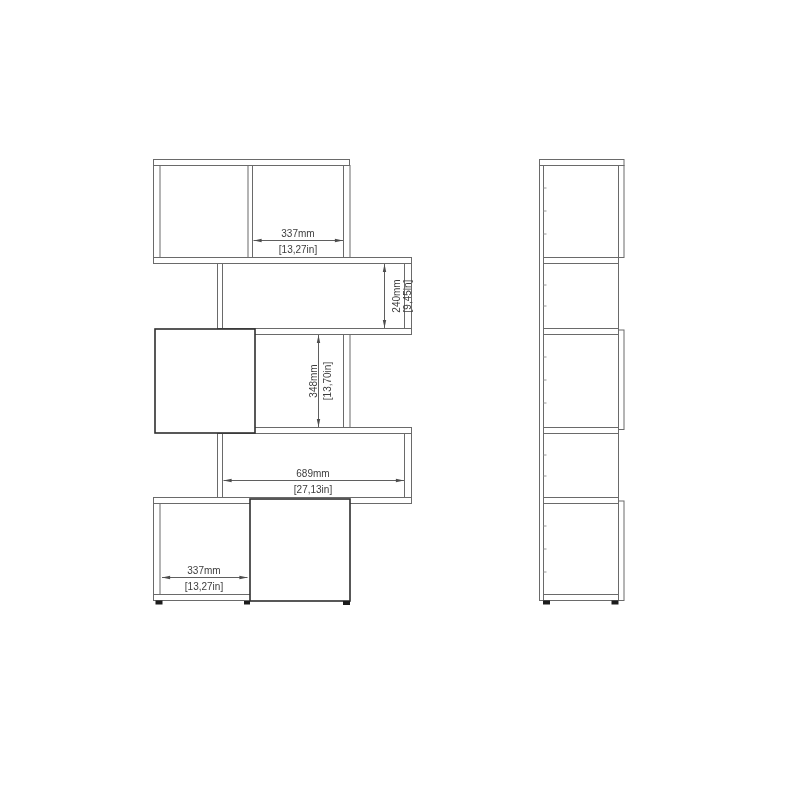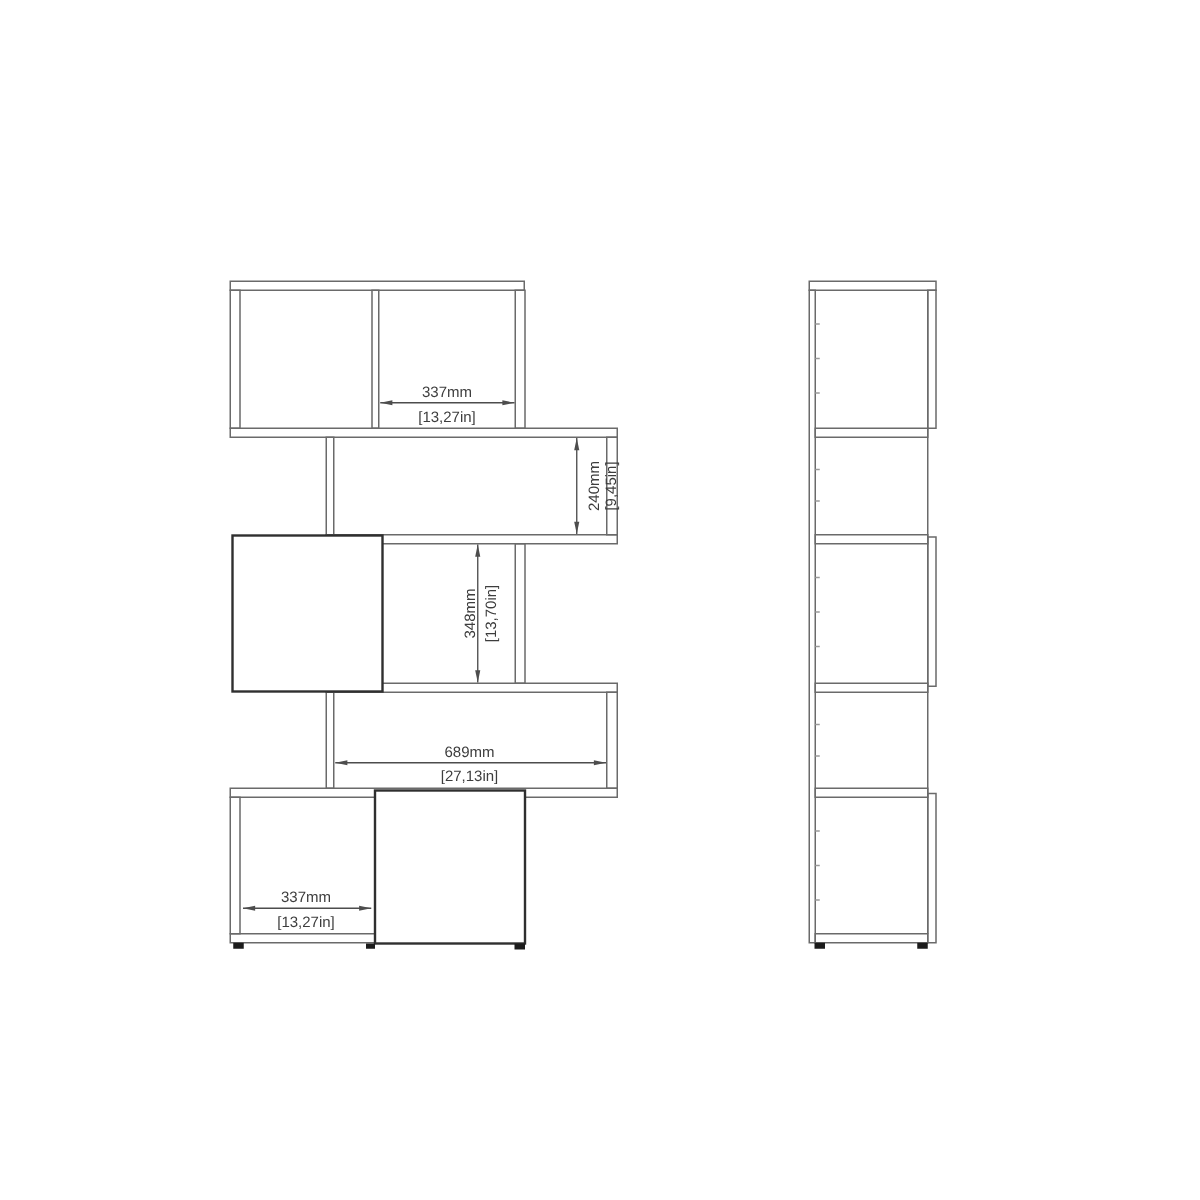--- a/index.html
+++ b/index.html
@@ -6,21 +6,20 @@
     margin: 0;
     padding: 0;
     background: var(--page-background, #ffffff);
   }
   .stage {
     position: relative;
     width: 800px;
     height: 760px;
     background: var(--page-background, #ffffff);
     overflow: hidden;
-    margin-top: 28px;
   }
   svg { display: block; }
   text {
     font-family: "Liberation Sans", "DejaVu Sans", sans-serif;
     font-size: 10px;
     fill: var(--dimension-text, #3d3d3d);
   }
   .s {              
     fill: none;
     stroke: var(--structure-line, #6a6a6a);

